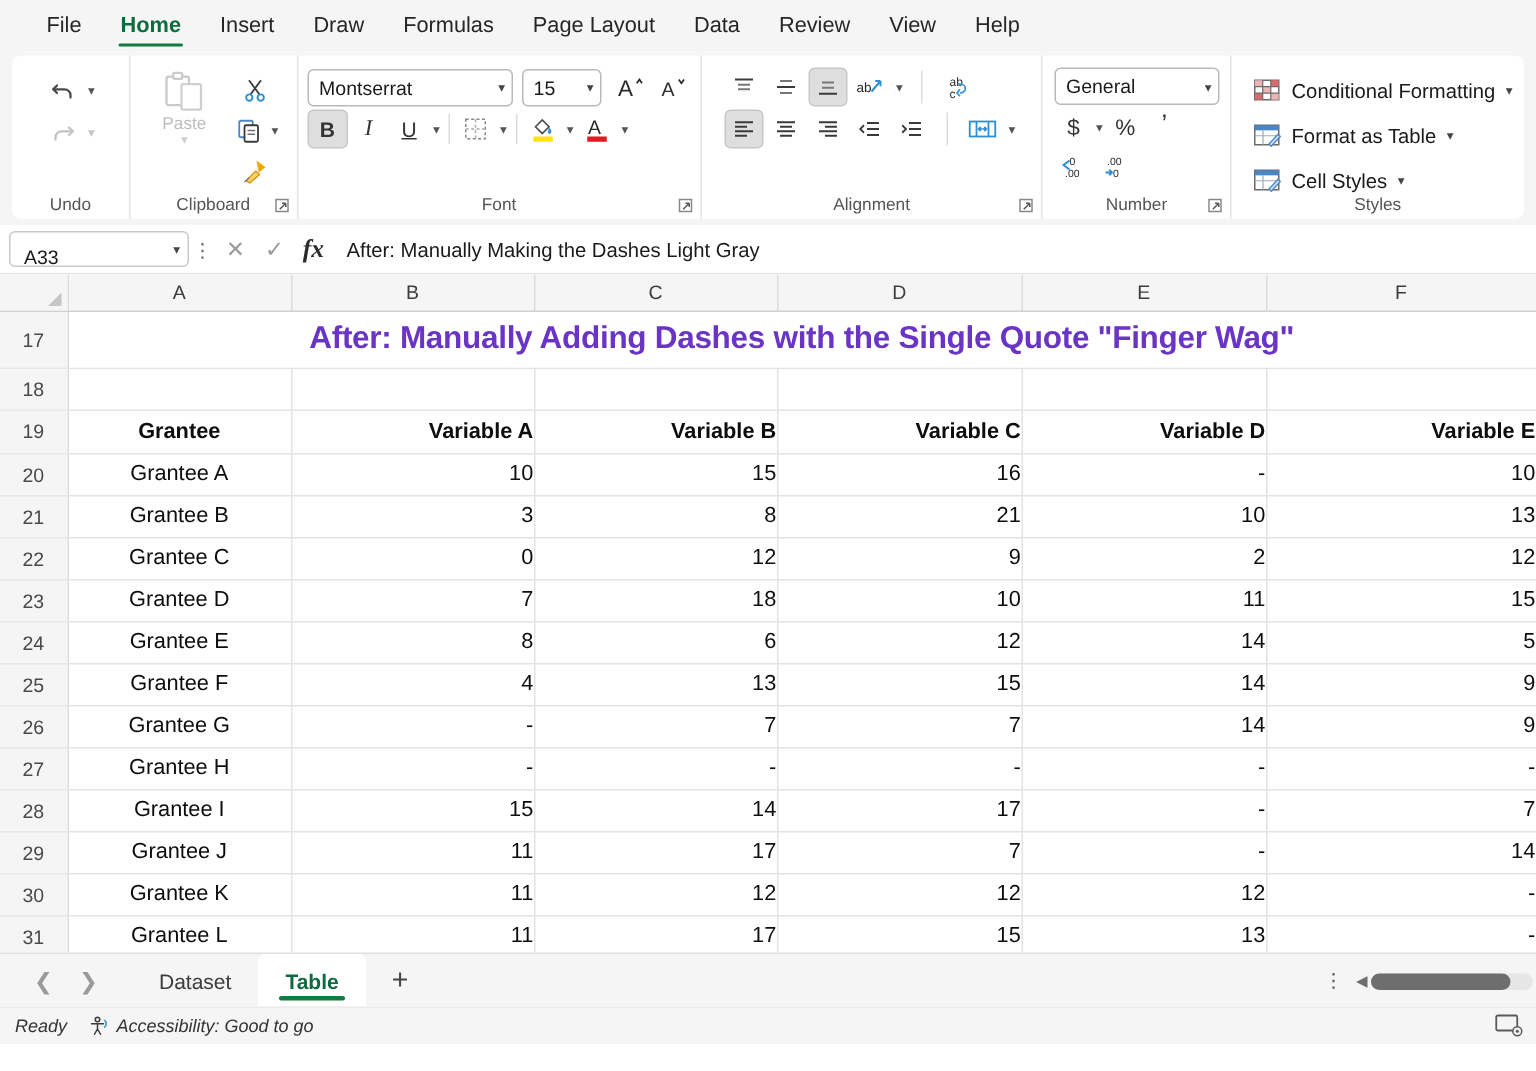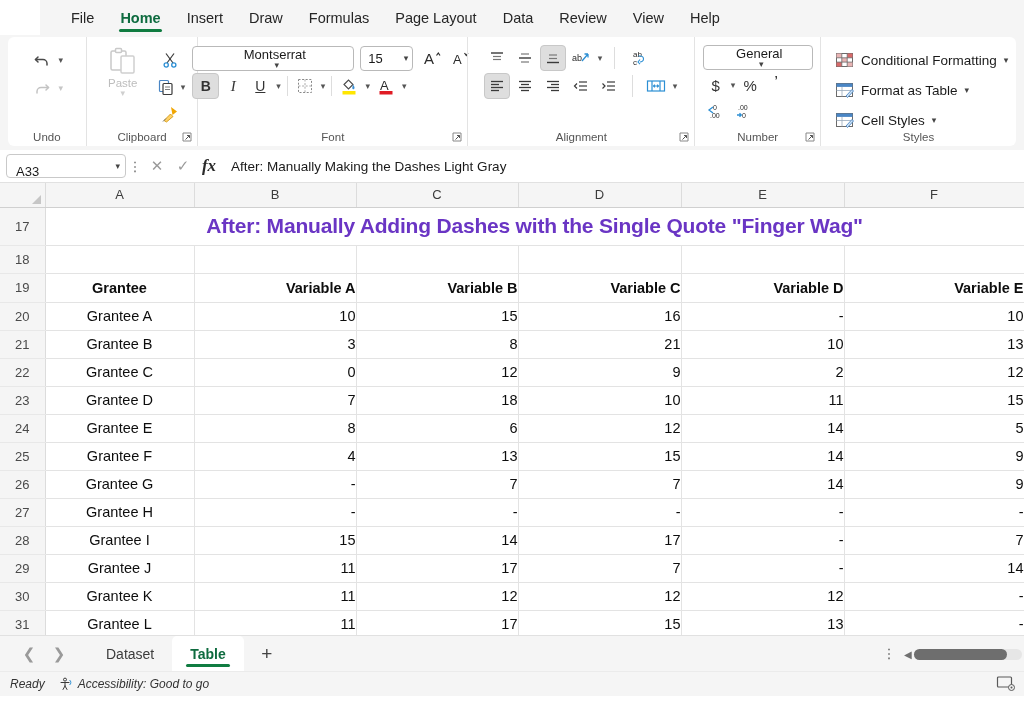--- a/index.html
+++ b/index.html
@@ -10,25 +10,24 @@
     font-family: "Liberation Sans", sans-serif;
     background: #ffffff;
     -webkit-font-smoothing: antialiased;
   }
 
   
   .tabbar {
     height: 35px;
     background: #f5f5f5;
     display: flex;
-    align-items: center;
+    align-items: flex-start;
     padding-left: 18px;
     gap: 0px;
     position: relative;
-    margin-left: 40px;
   }
   .tab {
     font-size: 14.5px;
     color: #262626;
     padding: 0 13px;
     height: 34px;
     line-height: 34px;
     cursor: pointer;
     position: relative;
     white-space: nowrap;
@@ -126,29 +125,29 @@
     height: 25px;
     background: #fff;
     display: flex; align-items: center;
     padding: 0 4px 0 7px;
     font-size: 13px;
     color: #1a1a1a;
     cursor: pointer;
   }
   .combo .cv { flex: 1; overflow: hidden; white-space: nowrap; }
   .combo .cc { font-size: 9px; color: #444; padding-left: 4px;}
-  .fontname { width: 162px; flex-direction: column; }
+  .fontname { width: 137px; }
   .fontsize { width: 53px; }
 
   
   .align-group { width: 228px; }
 
   
   .num-group { width: 126px; }
-  .numfmt { width: 110px; flex-direction: column; }
+  .numfmt { width: 110px; }
 
   
   .styles-group { width: 196px; align-items: flex-start; padding-left: 10px;}
   .style-item {
     display: flex; align-items: center; gap: 7px;
     height: 28px; font-size: 13.5px; color: #1a1a1a;
     cursor: pointer; padding: 0 4px; border-radius: 4px;
     white-space: nowrap;
     text-align: right;
   }

